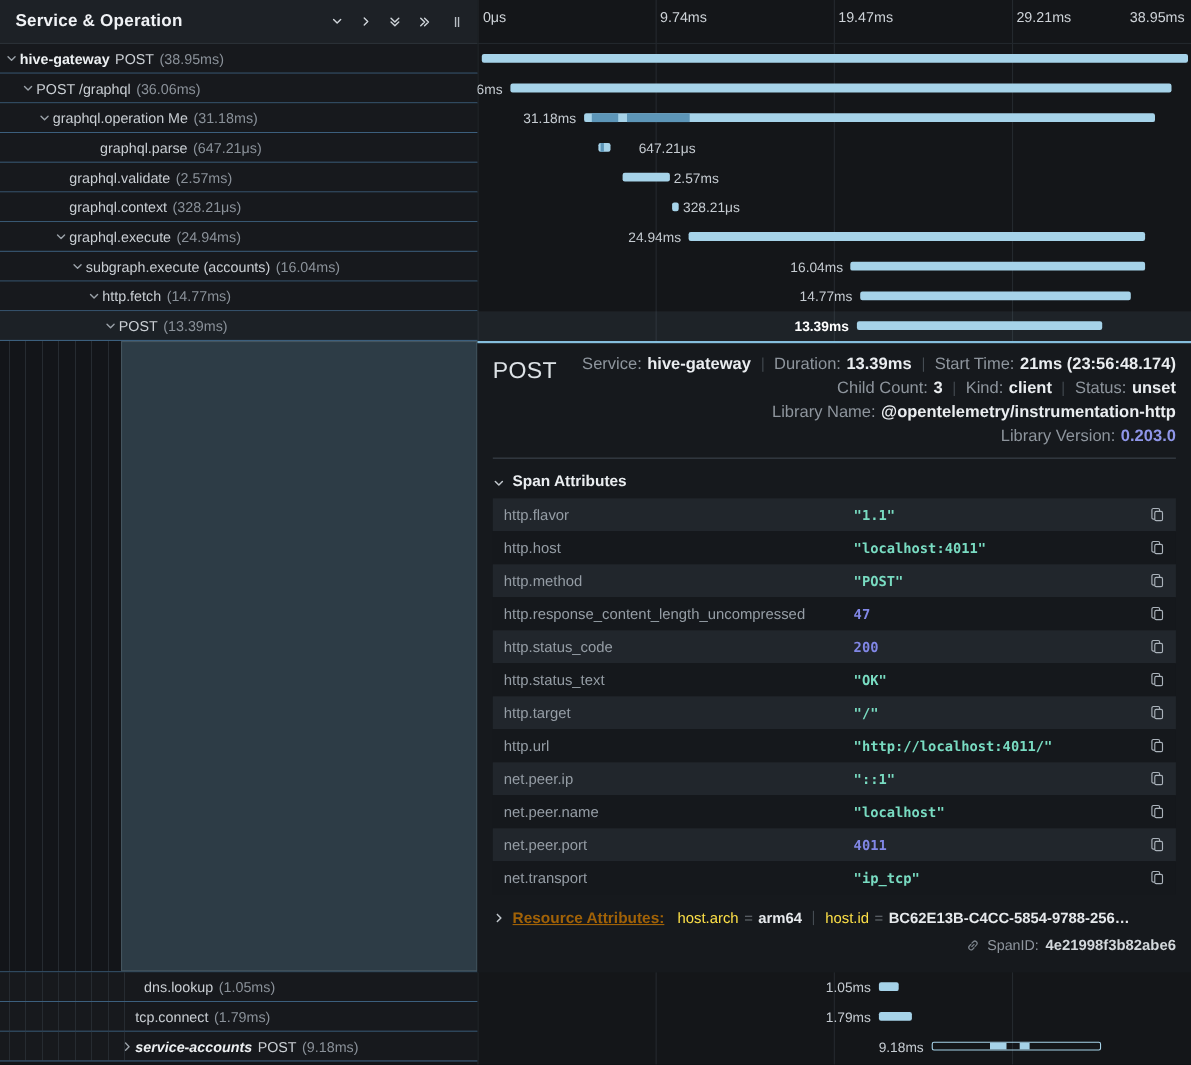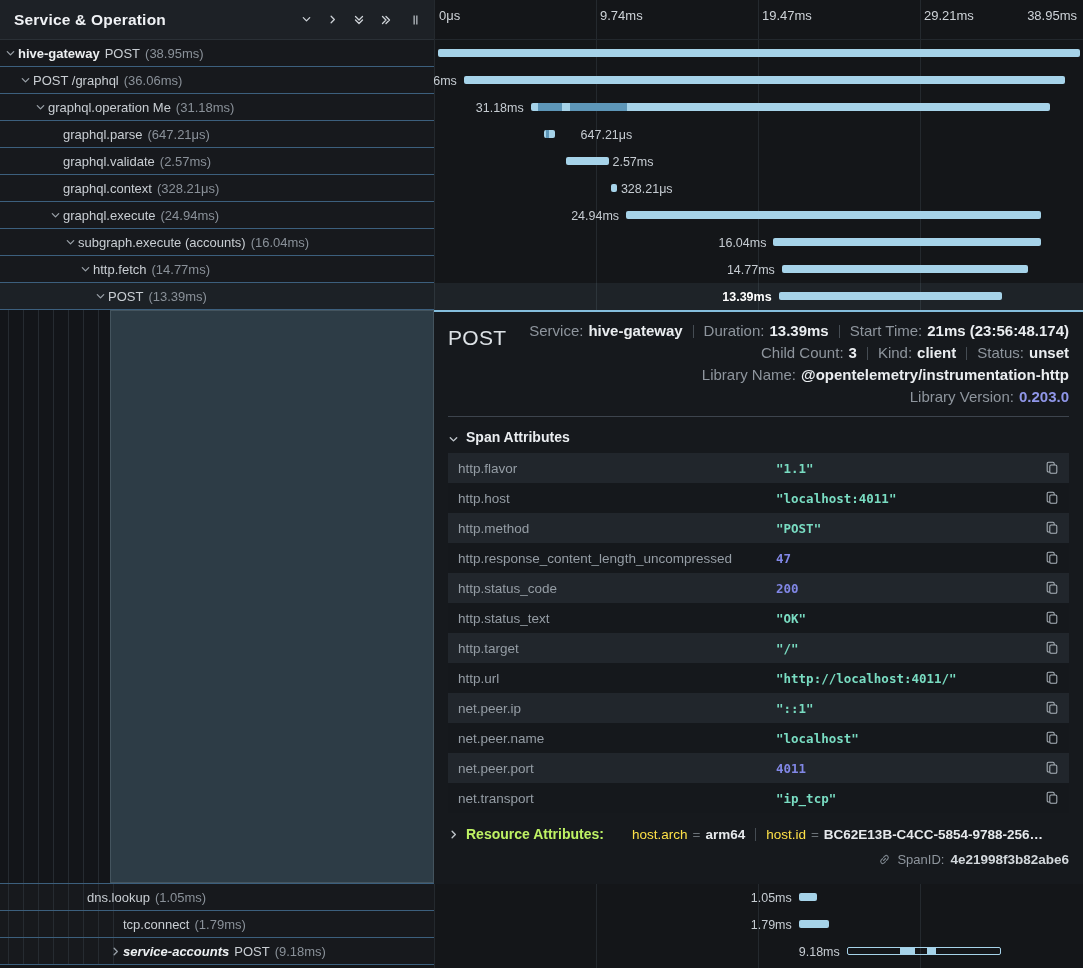--- a/index.html
+++ b/index.html
@@ -69,21 +69,21 @@
   .attr-row{display:flex;align-items:center;height:30px;padding:0 10px;box-sizing:border-box;}
   .attr-row.odd{background:#21262c;}
   .attr-row.even{background:#15181c;}
   .attr-key{flex:0 0 318px;color:#959da5;font-size:13.5px;overflow:hidden;white-space:nowrap;}
   .attr-val{flex:1;font-family:"DejaVu Sans Mono",monospace;font-size:12.5px;font-weight:700;}
   .attr-val.string{color:#79dcc2;}
   .attr-val.number{color:#8187e6;}
   .copy-btn{flex:none;background:none;border:none;color:#aab2ba;cursor:pointer;display:flex;padding:0;}
   .dp-resource{display:flex;align-items:center;margin-top:13px;font-size:13.5px;color:#9aa1a9;}
   .dp-resource .sm-chev{margin-right:7px;}
-  .res-label{font-weight:700;color:#bef264;font-size:14px;margin-right:28px;cursor:pointer;}
+  .res-label{font-weight:700;color:#a16207;font-size:14px;margin-right:12px;cursor:pointer;text-decoration:underline;}
   .res-key{color:#fde047;}
   .res-eq{color:#6b7278;margin:0 5px;}
   .res-val{color:#e6e9ec;font-weight:700;}
   .res-sep{width:1px;height:13px;background:#454c53;margin:0 10px;display:inline-block;}
   .dp-spanid{display:flex;justify-content:flex-end;align-items:center;gap:6px;margin-top:10px;
              font-size:13px;color:#8e959d;}
   .sid-val{font-weight:700;color:#d3d8dc;font-size:13.5px;}
   .link-ic{color:#7a828a;display:flex;cursor:pointer;}
 </style>
 </head>
@@ -178,21 +178,21 @@
         </div>
         <div class="cell-right">
           <div class="bar" style="left: 14.9%; width: 80%;">
             <span class="seg" style="left: 1.5%; width: 4.5%;"></span>
             <span class="seg" style="left: 7.5%; width: 11%;"></span>
           </div>
           <span class="bar-label bl" style="right: 85.1%;">31.18ms</span>
         </div>
       </div>
       <div class="row">
-        <div class="cell-left" style="padding-left: 50px;">
+        <div class="cell-left" style="padding-left: 78px;">
           <span class="chev"></span>
           <span class="op">graphql.parse</span>
           <span class="dur">(647.21μs)</span>
         </div>
         <div class="cell-right">
           <div class="bar" style="left: 16.9%; width: 1.7%;">
             <span class="seg" style="left: 20%; width: 25%;"></span>
           </div>
           <span class="bar-label br" style="left: 19.2%; margin-left: 22px;">647.21μs</span>
         </div>
@@ -474,21 +474,21 @@
             </svg>
         </span>
         <span class="sid-label">SpanID:</span>
         <span class="sid-val">4e21998f3b82abe6</span>
       </div>
     </div>
   </div>
 
   <div id="rows-bottom">
       <div class="row">
-        <div class="cell-left guided" style="padding-left: 74px;">
+        <div class="cell-left guided" style="padding-left: 118px;">
           <span class="chev"></span>
           <span class="op">dns.lookup</span>
           <span class="dur">(1.05ms)</span>
         </div>
         <div class="cell-right">
           <div class="bar" style="left: 56.2%; width: 2.8%;"></div>
           <span class="bar-label bl" style="right: 43.8%; text-align: center;">1.05ms</span>
         </div>
       </div>
       <div class="row">

